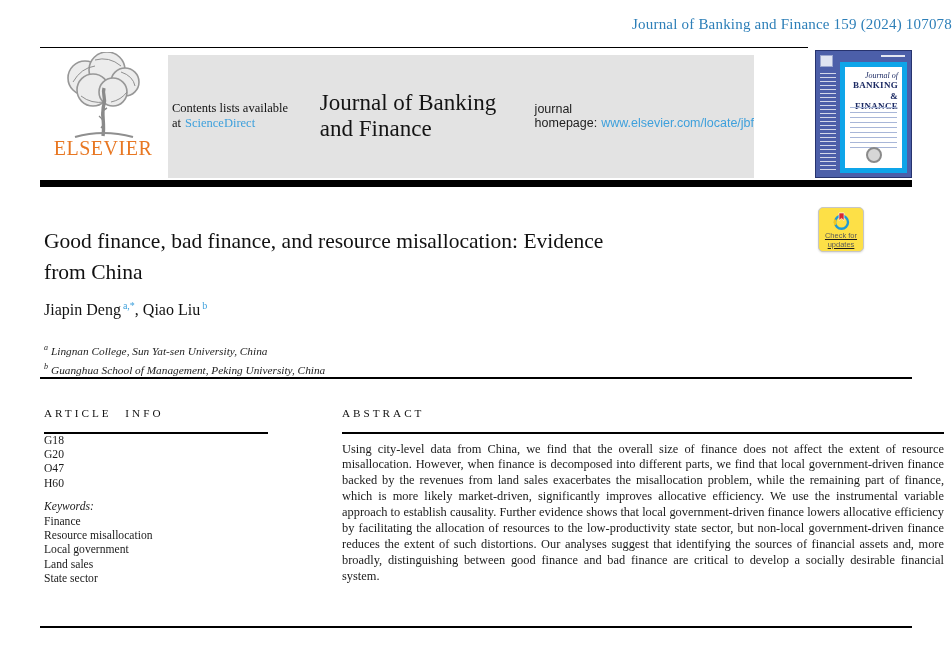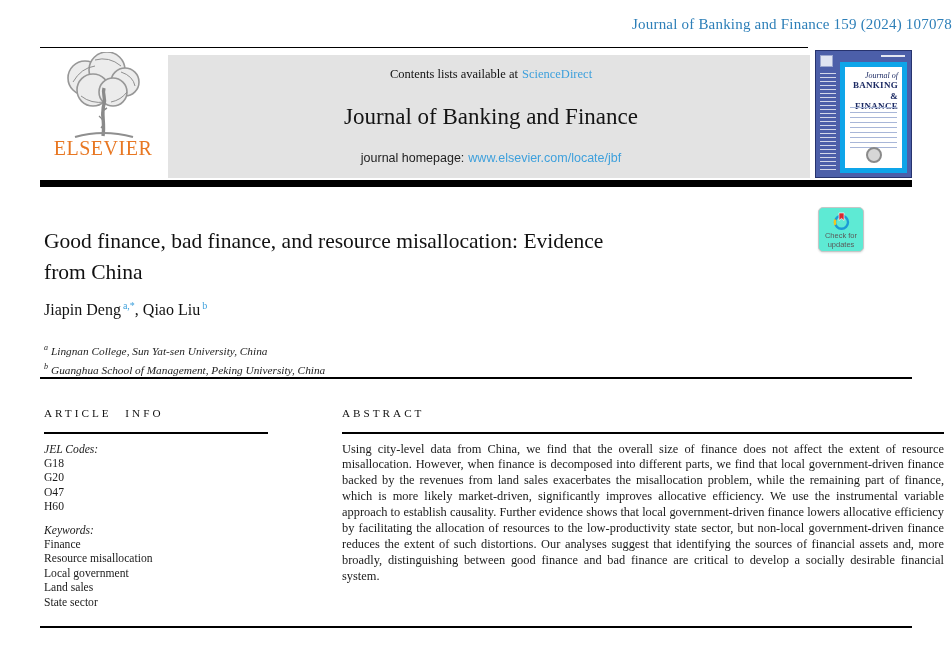--- a/index.html
+++ b/index.html
@@ -18,22 +18,22 @@
     font-size:15px;color:#2d7fb8;letter-spacing:.2px;
   }
 
   
   .logo{position:absolute;left:40px;top:52px;width:126px;text-align:center;}
   .logo svg{display:block;margin:0 auto;}
   .logo-text{font-size:20px;color:#e87722;letter-spacing:.5px;margin-top:-3px;font-family:"Liberation Serif",serif;}
 
   
   .banner{
-    position:absolute;left:168px;top:55px;width:642px;height:123px;background:#e3e3e3;
-    display:flex;flex-direction:column;align-items:center;justify-content:space-between;
+    position:absolute;left:168px;top:55px;width:586px;height:123px;background:#e3e3e3;
+    display:flex;flex-direction:row;align-items:center;justify-content:space-between;
     box-sizing:border-box;padding:12px 0 13px 4px;
   }
   .contents-line{font-size:12.5px;color:#111;}
   .contents-line .link{margin-left:4px;}
   .jname{font-size:23px;color:#141414;}
   .homepage-line{font-family:"Liberation Sans",sans-serif;font-size:12.5px;color:#222;}
   .homepage-line .link{margin-left:4px;}
   .link{color:#3ea0dc;text-decoration:none;cursor:pointer;}
 
   
@@ -58,23 +58,23 @@
     font-size:21.5px;line-height:31px;font-weight:400;color:#111;white-space:pre-line;
   }
   .authors{position:absolute;left:44px;top:300px;font-size:16px;color:#111;}
   .authors sup{font-size:10px;color:#3ea0dc;margin-left:2px;}
   .affils{position:absolute;left:44px;top:340px;font-size:11.3px;font-style:italic;line-height:15.5px;color:#222;}
   .affils sup{font-size:8px;margin-right:3px;}
 
   
   .badge{
     position:absolute;left:818px;top:207px;width:46px;height:45px;border:1px solid #c6c6c6;
-    border-radius:5px;background:#5eead4;box-shadow:0 1px 2px rgba(0,0,0,.12);
+    border-radius:5px;background:#fde047;box-shadow:0 1px 2px rgba(0,0,0,.12);
     display:flex;flex-direction:column;align-items:center;justify-content:center;cursor:pointer;
-    box-sizing:border-box;padding-top:2px;
+    box-sizing:border-box;padding-top:2px;text-decoration:underline;
   }
   .badge-text{font-family:"Liberation Sans",sans-serif;font-size:7.5px;line-height:8.5px;color:#5a5a5a;text-align:center;margin-top:1px;}
 
   
   .sec-heading{font-size:11.2px;letter-spacing:3px;word-spacing:8px;color:#111;}
   .sec-rule{height:1.5px;background:#000;margin-top:13px;}
   .col-left{position:absolute;left:44px;top:407px;width:224px;}
   .col-left .sec-rule{width:224px;}
   .info-label{font-style:italic;font-size:11.6px;margin-top:9px;line-height:14.4px;}
   .info-item{font-size:11.6px;line-height:14.4px;}
@@ -158,21 +158,20 @@
   <div class="affils">
     <div><sup>a</sup><span>Lingnan College, Sun Yat-sen University, China</span></div>
     <div><sup>b</sup><span>Guanghua School of Management, Peking University, China</span></div>
   </div>
 
   <div id="rule-mid" class="rule"></div>
 
   <div class="col-left">
     <div class="sec-heading">ARTICLE INFO</div>
     <div class="sec-rule"></div>
-    <div class="info-label">JEL Codes:</div>
     <div class="info-item">G18</div>
     <div class="info-item">G20</div>
     <div class="info-item">O47</div>
     <div class="info-item">H60</div>
     <div class="info-label">Keywords:</div>
     <div class="info-item">Finance</div>
     <div class="info-item">Resource misallocation</div>
     <div class="info-item">Local government</div>
     <div class="info-item">Land sales</div>
     <div class="info-item">State sector</div>

